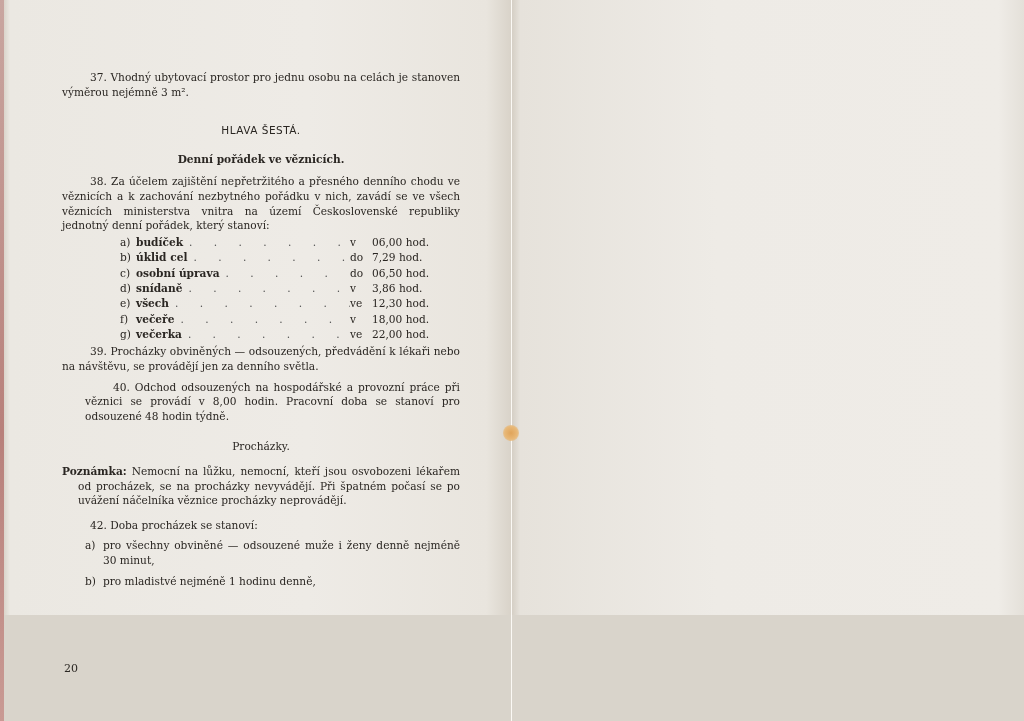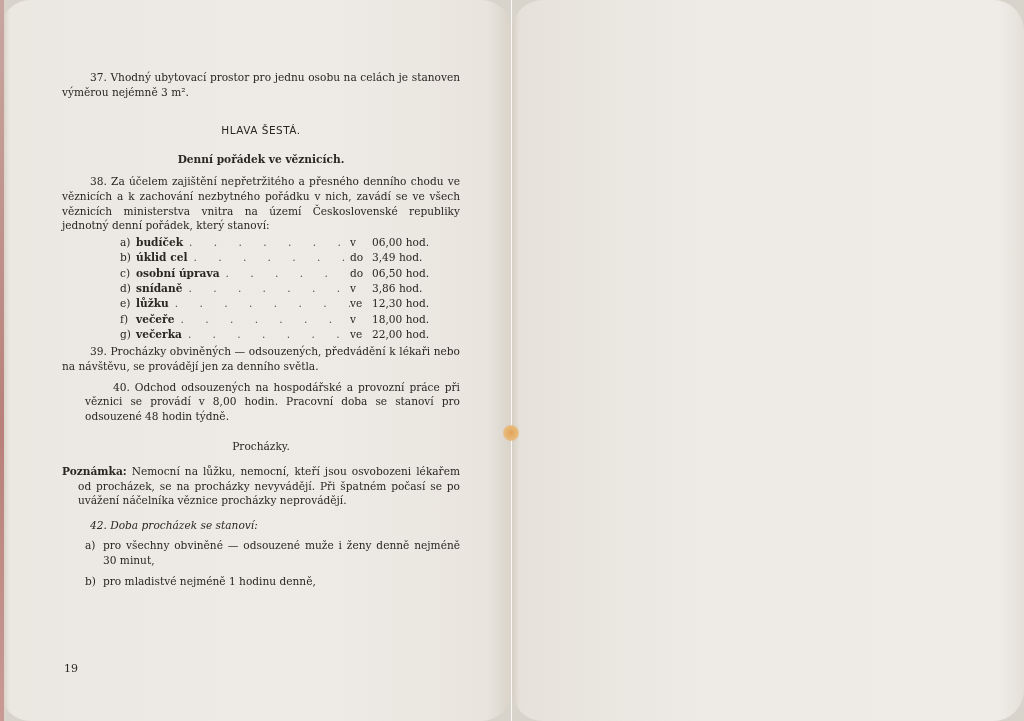--- a/index.html
+++ b/index.html
@@ -1,18 +1,18 @@
 <!DOCTYPE html>
 <html><head>
 <meta charset="utf-8">
 <style>
   html,body{margin:0;padding:0;}
   body{width:1024px;height:721px;overflow:hidden;background:#d9d4cb;position:relative;font-family:"DejaVu Serif","Liberation Serif",serif;color:#2a2622;}
   .spread{position:absolute;left:0;top:0;width:1024px;height:721px;display:flex;}
-  .page{position:relative;height:721px;box-sizing:border-box;border-radius:31px;}
+  .page{position:relative;height:615px;box-sizing:border-box;}
   .page-left{width:512px;background:linear-gradient(90deg,#cfc7bb 0px,#ebe8e2 10px,#eeebe6 60%,#e9e5de 95%,#d8d2c8 100%);}
   .page-right{width:512px;background:linear-gradient(90deg,#d5cfc5 0px,#e6e2db 8px,#eeebe6 40%,#efece7 95%,#e4e0d9 100%);}
   .left-edge{position:absolute;left:0;top:0;width:4px;height:721px;background:linear-gradient(180deg,#c9a6a0,#b8807a 60%,#c99a94);}
   .gutter-line{position:absolute;left:511px;top:0;width:1px;height:721px;background:#fbf9f5;}
   .stain{position:absolute;left:503px;top:425px;width:16px;height:16px;border-radius:50%;background:radial-gradient(circle,#e0a45a 0%,#e8b877 55%,rgba(238,200,150,0) 100%);}
   .text{position:absolute;font-size:10.6px;line-height:14.6px;text-align:justify;}
   .left-text{left:62px;top:70px;width:398px;}
   p{margin:0;}
   .ind{text-indent:28px;}
   .gap{margin-top:6px;margin-left:23px;}
@@ -54,21 +54,21 @@
               <span class="sched-prep">v</span>
               <span>06,00 hod.</span>
             </span>
         </div>
         <div class="sched-row">
           <span class="sched-letter">b)</span>
           <span class="sched-name">úklid cel</span>
           <span class="sched-dots">. . . . . . . . . . . .</span>
           <span class="sched-time">
               <span class="sched-prep">do</span>
-              <span>3,49 hod.</span>
+              <span>7,29 hod.</span>
             </span>
         </div>
         <div class="sched-row">
           <span class="sched-letter">c)</span>
           <span class="sched-name">osobní úprava</span>
           <span class="sched-dots">. . . . . . . . . . . .</span>
           <span class="sched-time">
               <span class="sched-prep">do</span>
               <span>06,50 hod.</span>
             </span>
@@ -77,21 +77,21 @@
           <span class="sched-letter">d)</span>
           <span class="sched-name">snídaně</span>
           <span class="sched-dots">. . . . . . . . . . . .</span>
           <span class="sched-time">
               <span class="sched-prep">v</span>
               <span>3,86 hod.</span>
             </span>
         </div>
         <div class="sched-row">
           <span class="sched-letter">e)</span>
-          <span class="sched-name">lůžku</span>
+          <span class="sched-name">všech</span>
           <span class="sched-dots">. . . . . . . . . . . .</span>
           <span class="sched-time">
               <span class="sched-prep">ve</span>
               <span>12,30 hod.</span>
             </span>
         </div>
         <div class="sched-row">
           <span class="sched-letter">f)</span>
           <span class="sched-name">večeře</span>
           <span class="sched-dots">. . . . . . . . . . . .</span>
@@ -107,31 +107,31 @@
           <span class="sched-time">
               <span class="sched-prep">ve</span>
               <span>22,00 hod.</span>
             </span>
         </div>
       </div>
       <p class="ind">39. Procházky obviněných — odsouzených, předvádění k lékaři nebo na návštěvu, se provádějí jen za denního světla.</p>
       <p class="ind gap">40. Odchod odsouzených na hospodářské a provozní práce při věznici se provádí v 8,00 hodin. Pracovní doba se stanoví pro odsouzené 48 hodin týdně.</p>
       <p class="center heading-sec">Procházky.</p>
       <p class="hang" style="margin-top:10px;"><b>Poznámka:</b> <span>Nemocní na lůžku, nemocní, kteří jsou osvobozeni lékařem od procházek, se na procházky nevyvádějí. Při špatném počasí se po uvážení náčelníka věznice procházky neprovádějí.</span></p>
-      <p class="ind" style="margin-top:10px;font-style:italic;">42. Doba procházek se stanoví:</p>
+      <p class="ind" style="margin-top:10px;">42. Doba procházek se stanoví:</p>
       <div class="list-item gap">
         <span class="lbl">a)</span>
         <span class="body">pro všechny obviněné — odsouzené muže i ženy denně nejméně 30 minut,</span>
       </div>
       <div class="list-item gap">
         <span class="lbl">b)</span>
         <span class="body">pro mladistvé nejméně 1 hodinu denně,</span>
       </div>
     </div>
-    <div class="page-num pn-left">19</div>
+    <div class="page-num pn-left">20</div>
   </div>
 
   <div class="page page-right">
     
     
   </div>
 </div>
 <div class="gutter-line"></div>
 <div class="stain"></div>
 

